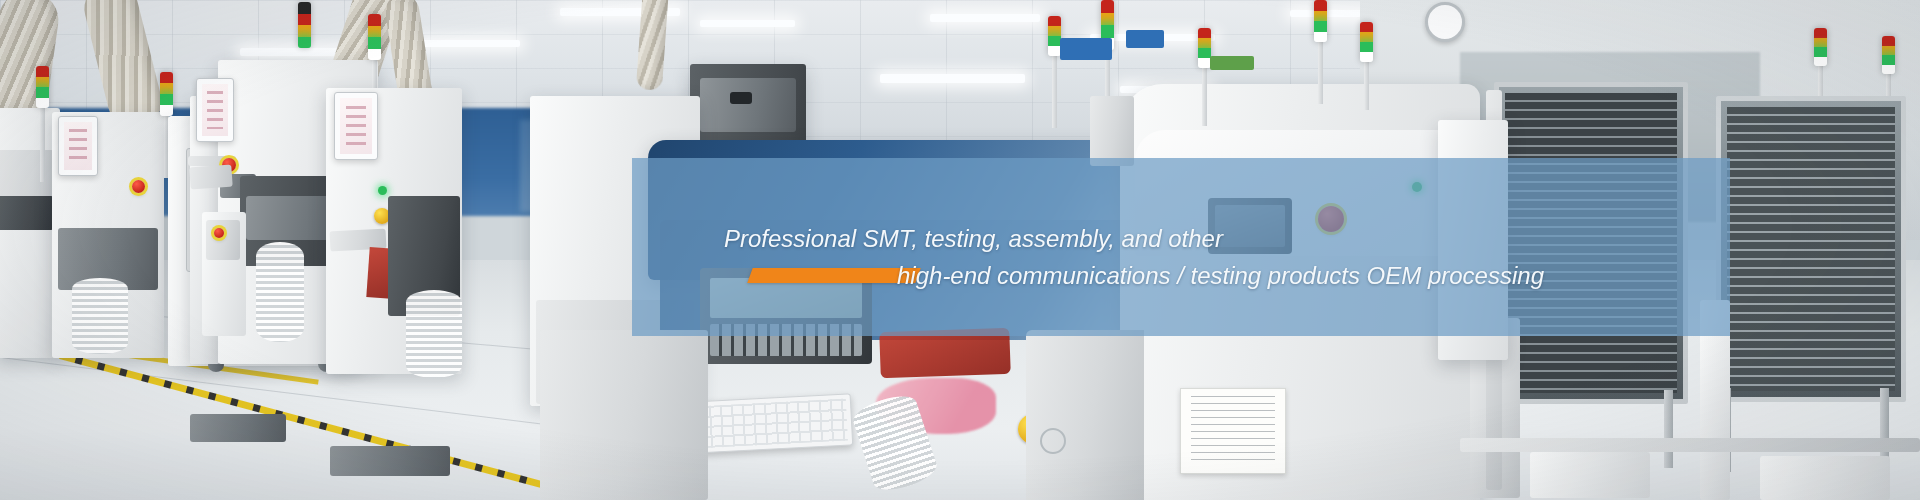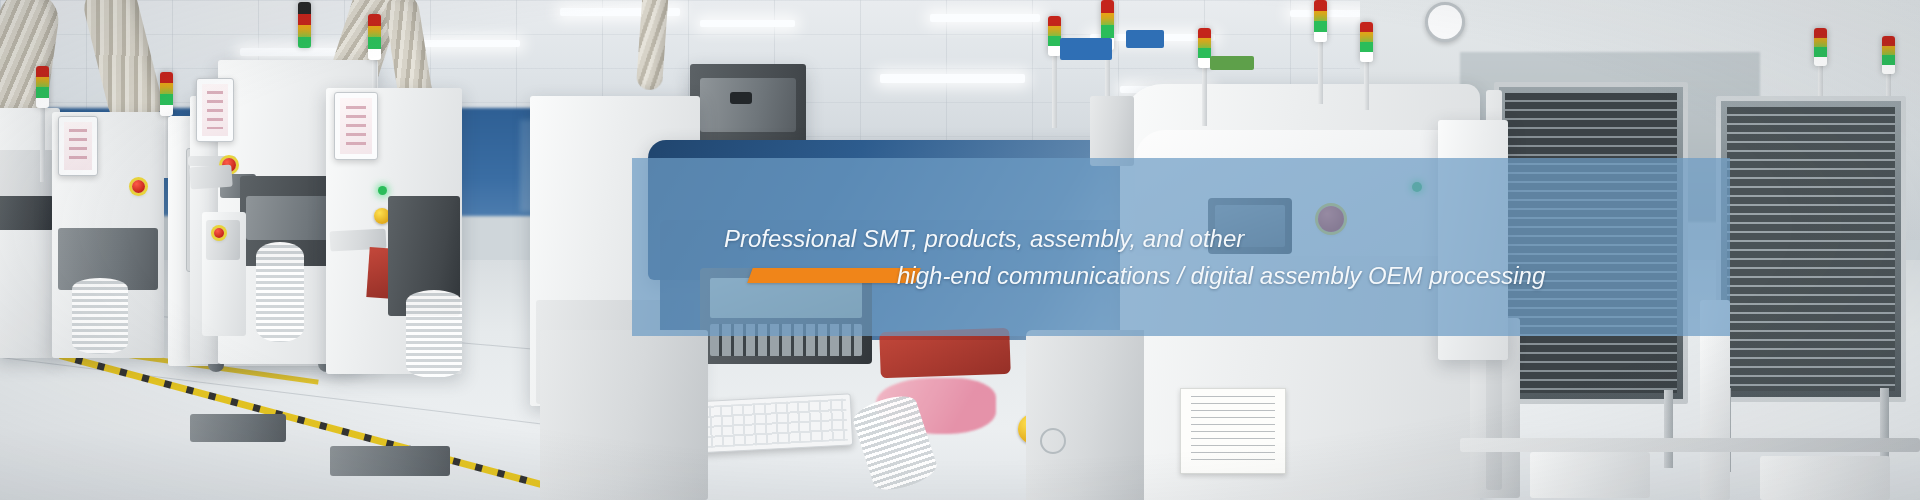--- a/index.html
+++ b/index.html
@@ -434,22 +434,22 @@
       <div class="mach" style="left:1210px;top:56px;width:44px;height:14px;background:#5ea04a;border-radius:2px;"></div>
 
     </div>
     <div class="vignette"></div>
   </div>
 
   <div class="overlay-panel">
     <div class="overlay-inner">
 
 
-      <div class="sub1">Professional SMT, products, assembly, and other</div>
+      <div class="sub1">Professional SMT, testing, assembly, and other</div>
 
       <div class="accent-bar"></div>
 
-      <div class="sub2">high-end communications / digital assembly OEM processing</div>
+      <div class="sub2">high-end communications / testing products OEM processing</div>
 
     </div>
   </div>
 
 </div>
 
 </body></html>

